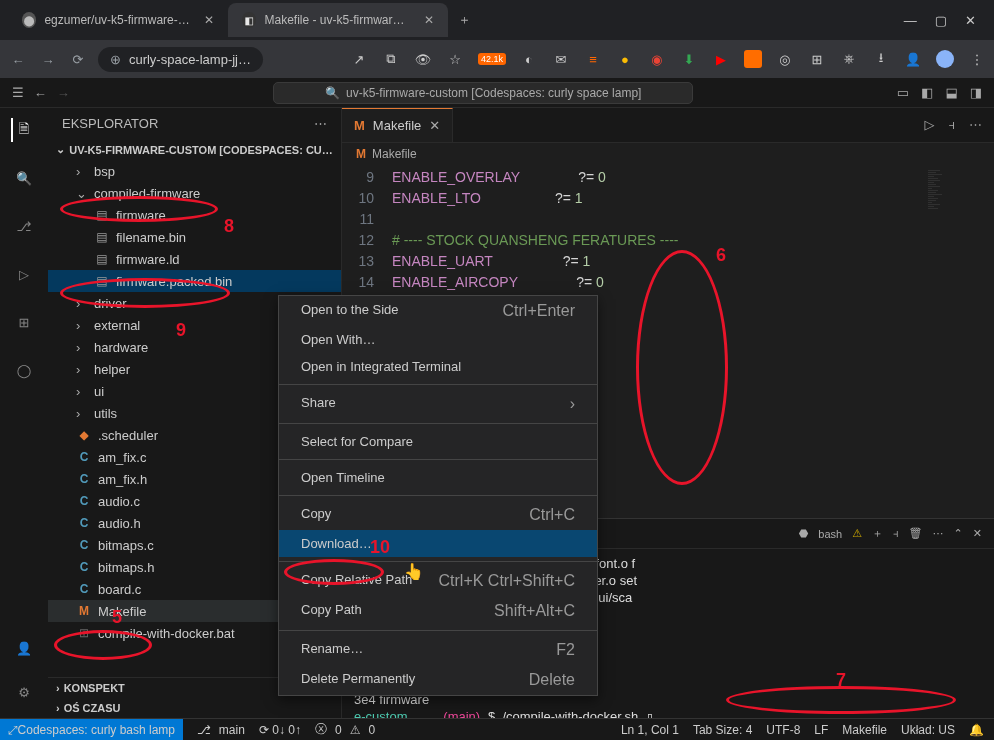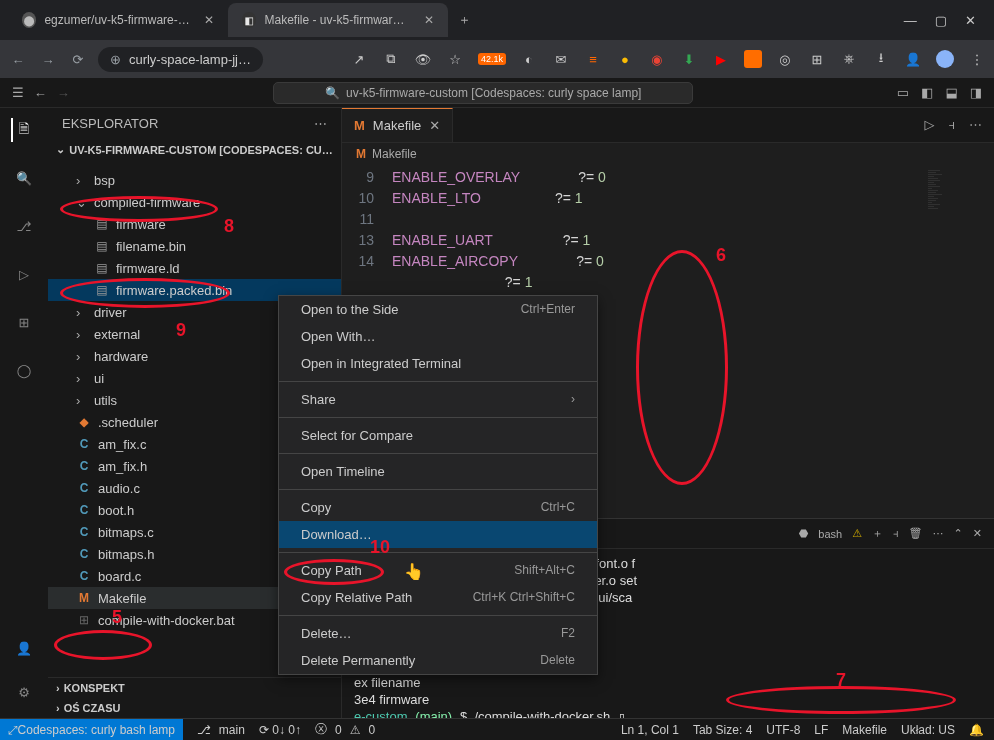--- a/index.html
+++ b/index.html
@@ -22,21 +22,21 @@
 .vscode-top .searchbox { margin:0 auto; background:#2a2a2a; border:1px solid #3a3a3a; border-radius:5px; padding:3px 12px; font-size:12px; color:#aaa; display:flex; align-items:center; gap:6px; width:420px; justify-content:center; }
 .vscode-top .right-icons { display:flex; gap:12px; color:#aaa; }
 .main { display:flex; height:calc(100% - 40px - 38px - 30px - 22px); }
 .activity-bar { width:48px; background:#181818; display:flex; flex-direction:column; align-items:center; padding-top:10px; gap:24px; color:#858585; }
 .activity-bar .ai { width:24px; height:24px; display:flex; align-items:center; justify-content:center; cursor:pointer; }
 .activity-bar .ai.active { color:#fff; border-left:2px solid #fff; padding-left:0; margin-left:-2px; }
 .activity-bar .bottom { margin-top:auto; margin-bottom:14px; display:flex; flex-direction:column; gap:20px; align-items:center; }
 .sidebar { width:294px; background:#181818; border-right:1px solid #2a2a2a; display:flex; flex-direction:column; }
 .sidebar-head { padding:8px 14px; font-size:13px; color:#bbb; display:flex; justify-content:space-between; align-items:center; }
 .tree-head { padding:4px 8px; font-size:11px; font-weight:700; color:#ccc; display:flex; align-items:center; gap:4px; }
-.tree { flex:1; overflow:hidden;margin-top:9px; }
+.tree { flex:1; overflow:hidden; }
 .tree-item { display:flex; align-items:center; gap:6px; padding:2px 0 2px 28px; font-size:13px; color:#ccc; cursor:pointer; height:22px; }
 .tree-item.folder::before { content:"›"; color:#aaa; margin-right:2px; width:10px; display:inline-block; }
 .tree-item.folder.open::before { content:"⌄"; }
 .tree-item.indent { padding-left:46px; }
 .tree-item.selected { background:#04395e; }
 .tree-item .ficon { width:16px; display:inline-block; text-align:center; font-size:12px; }
 .ficon.bin { color:#999; }
 .ficon.c { color:#519aba; font-weight:bold; }
 .ficon.m { color:#e37933; font-weight:bold; }
 .ficon.git { color:#e37933; }
@@ -56,29 +56,29 @@
 .hl-op { color:#d4d4d4; }
 .hl-num { color:#b5cea8; }
 .hl-cmt { color:#6a9955; }
 .minimap { position:absolute; right:0; top:0; width:70px; height:340px; background:#1e1e1e; opacity:0.7; font-size:2px; line-height:2px; color:#555; padding:4px; overflow:hidden; }
 .terminal-panel { height:200px; border-top:1px solid #333; background:#181818; display:flex; flex-direction:column; }
 .term-head { height:30px; display:flex; align-items:center; padding:0 12px; font-size:11px; color:#aaa; border-bottom:1px solid #2a2a2a; }
 .term-head .ttab { padding:0 10px; height:100%; display:flex; align-items:center; }
 .term-head .tright { margin-left:auto; display:flex; gap:10px; align-items:center; }
 .term-body { flex:1; font-family:Consolas,monospace; font-size:13px; padding:6px 12px; line-height:17px; color:#ddd; overflow:hidden; white-space:pre-wrap; }
 .term-body .path { color:#4ec9b0; }
-.term-body .branch { color:#86efac; }
+.term-body .branch { color:#ec4899;margin-left:28px; }
 .status-bar { height:22px; background:#181818; border-top:1px solid #333; display:flex; align-items:center; font-size:12px; padding:0 10px; gap:14px; color:#ccc; position:absolute; bottom:0; left:0; right:0; }
 .status-bar .remote { background:#0078d4; padding:0 8px; height:100%; display:flex; align-items:center; margin-left:-10px; }
 .status-bar .sbr { margin-left:auto; display:flex; gap:14px; }
 .context-menu { position:absolute; left:278px; top:295px; width:320px; background:#252526; border:1px solid #454545; box-shadow:0 4px 12px rgba(0,0,0,0.5); font-size:13px; z-index:100; }
 .context-menu .mi { padding:6px 22px; display:flex; justify-content:space-between; color:#ccc; cursor:pointer; }
 .context-menu .mi:hover, .context-menu .mi.hov { background:#094771; }
 .context-menu .sep { height:1px; background:#454545; margin:4px 0; }
-.context-menu .sc { color:#999; font-size:12px; }
+.context-menu .sc { color:#999; font-size:16px; }
 .annot { position:absolute; border:3px solid #e8142a; border-radius:50%; pointer-events:none; z-index:200; }
 .annot-label { position:absolute; color:#e8142a; font-weight:bold; font-size:18px; z-index:201; pointer-events:none; font-family:Arial; }
 .cursor { position:absolute; z-index:210; color:#fff; font-size:16px; }
 .ellipsis { overflow:hidden; text-overflow:ellipsis; white-space:nowrap; }
 .warn-tri { color:#cca700; }
 .flex-gap { display:flex; gap:8px; align-items:center; }
 </style>
 </head>
 <body>
 
@@ -201,20 +201,23 @@
       <div class="tree-item folder">
           <span>driver</span>
         </div>
       <div class="tree-item folder">
           <span>external</span>
         </div>
       <div class="tree-item folder">
           <span>hardware</span>
         </div>
       <div class="tree-item folder">
+          <span>helper</span>
+        </div>
+      <div class="tree-item folder">
           <span>ui</span>
         </div>
       <div class="tree-item folder">
           <span>utils</span>
         </div>
       <div class="tree-item">
           <span class="ficon git">◆</span>
           <span>.scheduler</span>
         </div>
       <div class="tree-item">
@@ -224,21 +227,21 @@
       <div class="tree-item">
           <span class="ficon c">C</span>
           <span>am_fix.h</span>
         </div>
       <div class="tree-item">
           <span class="ficon c">C</span>
           <span>audio.c</span>
         </div>
       <div class="tree-item">
           <span class="ficon c">C</span>
-          <span>boot.h</span>
+          <span>audio.h</span>
         </div>
       <div class="tree-item">
           <span class="ficon c">C</span>
           <span>bitmaps.c</span>
         </div>
       <div class="tree-item">
           <span class="ficon c">C</span>
           <span>bitmaps.h</span>
         </div>
       <div class="tree-item">
@@ -286,20 +289,24 @@
           <span class="gutter">9</span>
           <span class="linetxt"><span class="hl-var">ENABLE_OVERLAY</span>               <span class="hl-op">?=</span> <span class="hl-num">0</span></span>
         </div>
       <div class="line">
           <span class="gutter">10</span>
           <span class="linetxt"><span class="hl-var">ENABLE_LTO</span>                   <span class="hl-op">?=</span> <span class="hl-num">1</span></span>
         </div>
       <div class="line">
           <span class="gutter">11</span>
           <span class="linetxt"> </span>
+        </div>
+      <div class="line">
+          <span class="gutter">12</span>
+          <span class="linetxt hl-cmt"># ---- STOCK QUANSHENG FERATURES ----</span>
         </div>
       <div class="line">
           <span class="gutter">13</span>
           <span class="linetxt"><span class="hl-var">ENABLE_UART</span>                  <span class="hl-op">?=</span> <span class="hl-num">1</span></span>
         </div>
       <div class="line">
           <span class="gutter">14</span>
           <span class="linetxt"><span class="hl-var">ENABLE_AIRCOPY</span>               <span class="hl-op">?=</span> <span class="hl-num">0</span></span>
         </div>
       <div class="line">
@@ -416,30 +423,30 @@
   <div class="sep"></div>
   <div class="mi">
       <span>Copy</span>
       <span class="sc">Ctrl+C</span>
     </div>
   <div class="mi hov">
       <span>Download…</span>
     </div>
   <div class="sep"></div>
   <div class="mi">
+      <span>Copy Relative Path</span>
+      <span class="sc">Ctrl+K Ctrl+Shift+C</span>
+    </div>
+  <div class="mi">
       <span>Copy Path</span>
       <span class="sc">Shift+Alt+C</span>
     </div>
-  <div class="mi">
-      <span>Copy Relative Path</span>
-      <span class="sc">Ctrl+K Ctrl+Shift+C</span>
-    </div>
-  <div class="sep"></div>
-  <div class="mi">
-      <span>Delete…</span>
+  <div class="sep"></div>
+  <div class="mi">
+      <span>Rename…</span>
       <span class="sc">F2</span>
     </div>
   <div class="mi">
       <span>Delete Permanently</span>
       <span class="sc">Delete</span>
     </div>
 </div>
 
 <div class="annot" style="left:60px;top:196px;width:158px;height:26px"></div>
 <div class="annot-label" style="left:224px;top:216px">8</div>

